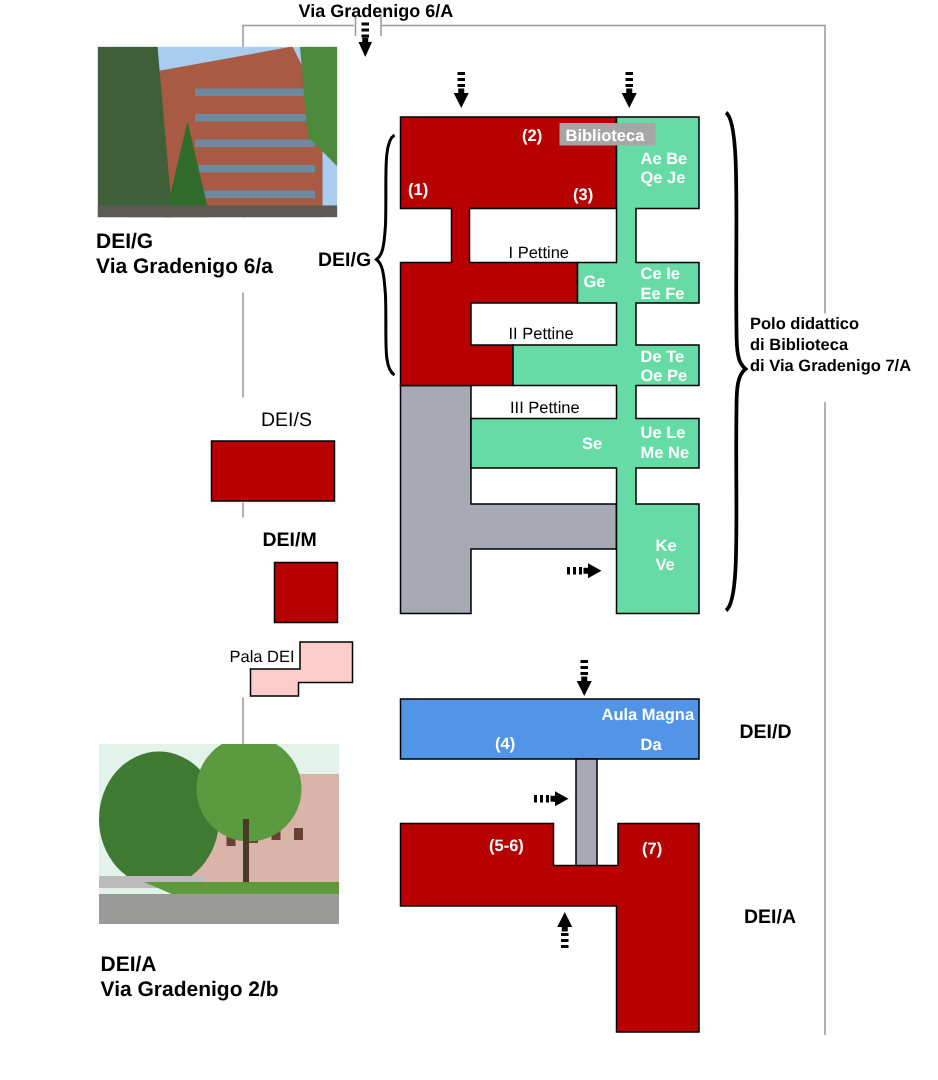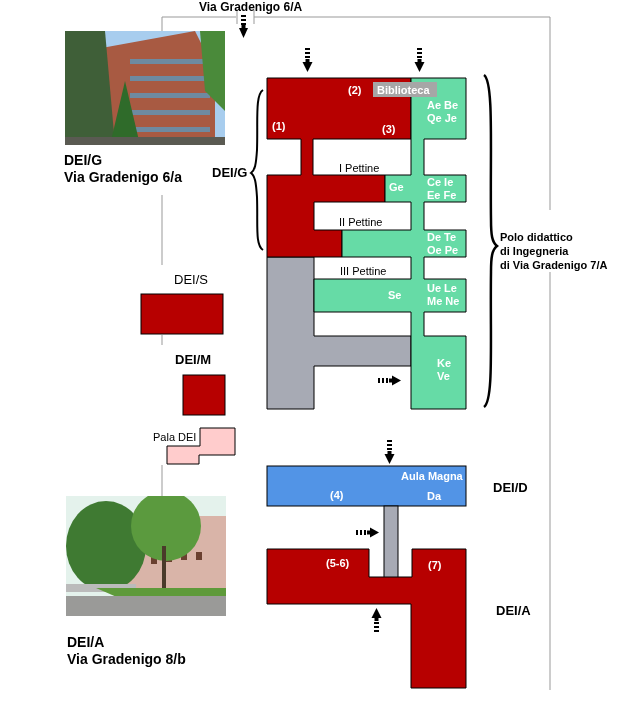--- a/index.html
+++ b/index.html
@@ -179,20 +179,20 @@
     <ellipse cx="40" cy="50" rx="40" ry="45" fill="#3f7a32"></ellipse>
     <ellipse cx="100" cy="30" rx="35" ry="35" fill="#5b9a3e"></ellipse>
     <rect x="96" y="50" width="4" height="45" fill="#4a3a2a"></rect>
     <rect x="0" y="88" width="70" height="8" fill="#bbbbbb"></rect>
     <polygon points="30,92 160,92 160,100 60,105" fill="#5e9a3a"></polygon>
     <rect x="0" y="100" width="160" height="20" fill="#9a9a98"></rect>
   </svg>
 </div>
 <div class="caption" style="left:67px; top:634px;">
   <div>DEI/A</div>
-  <div>Via Gradenigo 8/b</div>
+  <div>Via Gradenigo 2/b</div>
 </div>
 
-<div class="polo" style="left:500px; top:230px;">
+<div class="polo" style="left:500px; top:209px;">
   <div>Polo didattico</div>
-  <div>di Ingegneria</div>
+  <div>di Biblioteca</div>
   <div>di Via Gradenigo 7/A</div>
 </div>
 
 </body></html>

